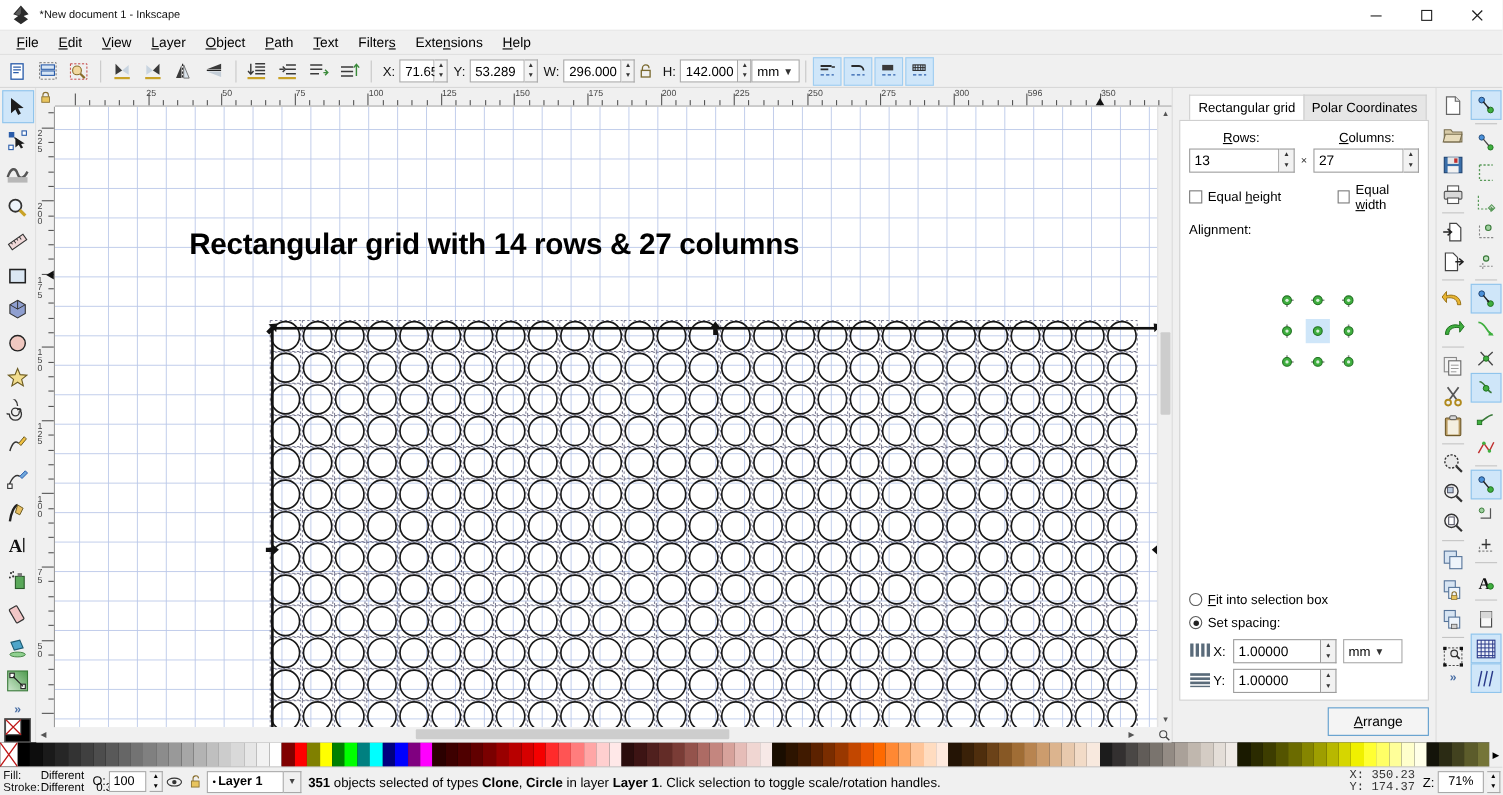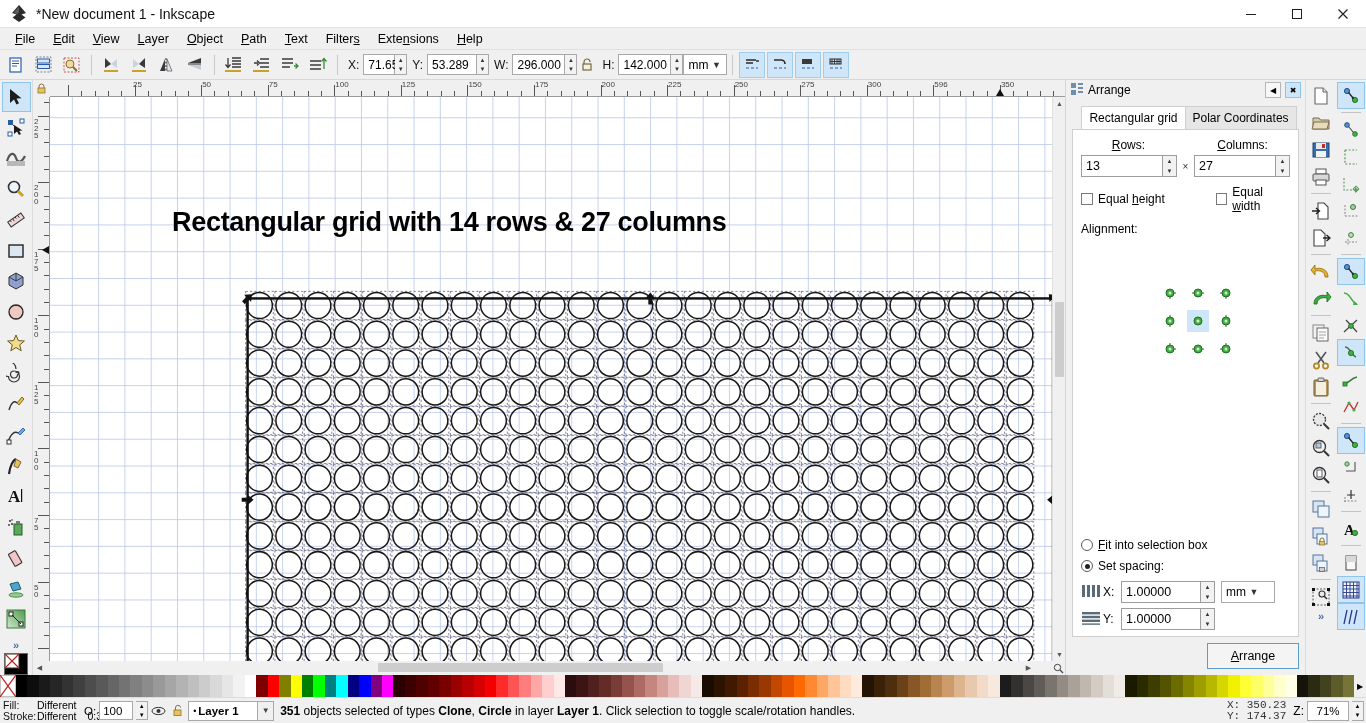--- a/index.html
+++ b/index.html
@@ -13,21 +13,21 @@
     background: #f0f0f0;
   }
   #app { width: 1366px; height: 723px; position: relative; display: flex; flex-direction: column; background:#f0f0f0; }
 
   
   .titlebar {
     height: 28px; min-height:28px; display: flex; align-items: center;
     background: #ffffff; border-bottom: 1px solid #e3e3e3;
   }
   .tb-icon { width: 26px; height: 22px; margin-left: 6px; display:flex; align-items:center; justify-content:center; }
-  .tb-title { font-size: 14px; margin-left: 4px; color:#101010; }
+  .tb-title { font-size: 10px; margin-left: 4px; color:#101010; }
   .tb-spacer { flex: 1; }
   .winbtn { width: 46px; height: 28px; display:flex; align-items:center; justify-content:center; font-size:15px; color:#202020; }
   .winbtn.close { }
 
   
   .menubar { height: 22px; min-height:22px; display:flex; align-items:center; background:#f0f0f0; padding-left: 6px; border-bottom:1px solid #e0e0e0;}
   .menuitem { padding: 2px 9px; font-size: 12.5px; color:#000; }
   .menuitem u { text-decoration: underline; }
 
   
@@ -1487,34 +1487,20 @@
         <div style="width:14px;display:flex;align-items:center;justify-content:center;">
           <svg width="11" height="11" viewBox="0 0 11 11">
               <circle cx="4.5" cy="4.5" r="3.2" fill="none" stroke="#444" stroke-width="1"></circle>
               <path d="M7 7 L10 10" stroke="#444" stroke-width="1.3"></path>
             </svg>
         </div>
       </div>
     </div>
 
     <div class="dock">
-      <div class="dockhead">
-        <span>
-          <svg width="14" height="14" viewBox="0 0 14 14">
-              <rect x="1" y="1" width="5" height="5" fill="#6f8fb0"></rect>
-              <rect x="8" y="1" width="5" height="2" fill="#6f8fb0"></rect>
-              <rect x="1" y="8" width="5" height="5" fill="#6f8fb0"></rect>
-              <rect x="8" y="5" width="5" height="2" fill="#6f8fb0"></rect>
-              <rect x="8" y="9" width="5" height="2" fill="#6f8fb0"></rect>
-            </svg>
-        </span>
-        <span class="dtitle">Arrange</span>
-        <div class="dockbtn">◀</div>
-        <div class="dockbtn act" style="margin-right:4px">✖</div>
-      </div>
 
       <div class="tabs">
         <div class="tab active">Rectangular grid</div>
         <div class="tab">Polar Coordinates</div>
       </div>
 
       <div class="tabbody">
         <div class="lblrow" style="margin-bottom:3px;">
           <div style="width:98px;text-align:center;" class="hlabel"><u>R</u>ows:</div>
           <div style="width:20px;"></div>

